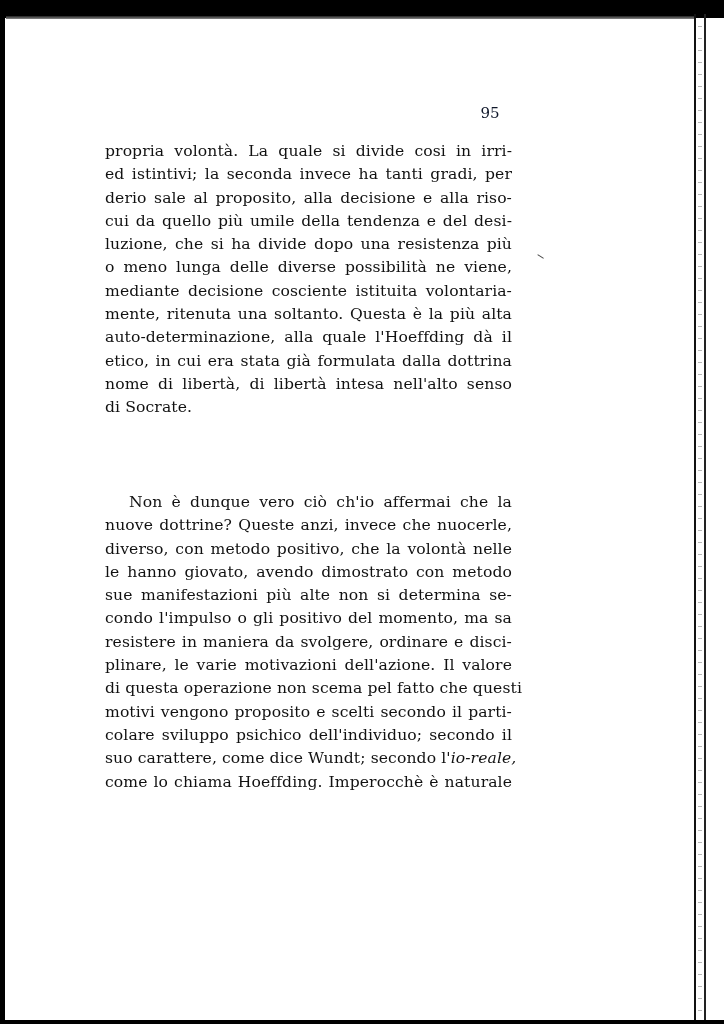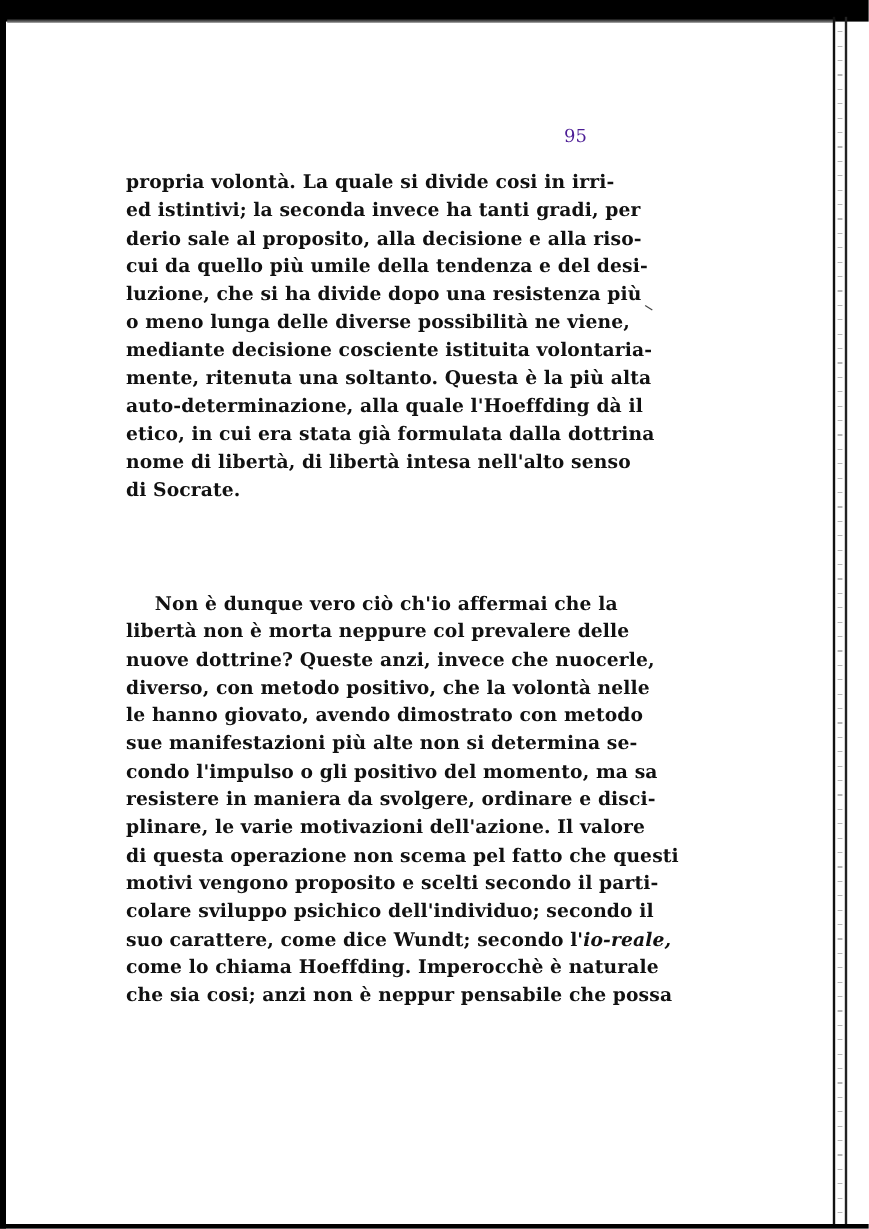--- a/index.html
+++ b/index.html
@@ -55,35 +55,34 @@
       left: 698px; top: 20px;
       width: 4px; height: 1000px;
       background: repeating-linear-gradient(#fff 0 6px, #888 6px 7px, #fff 7px 12px);
       opacity: 0.6;
     }
     .page-number {
       position: absolute;
       left: 470px;
       top: 104px;
       width: 40px;
-      text-align: left;
+      text-align: center;
       font-family: "DejaVu Serif", serif;
       font-size: 15px;
-      color: #4c1d95;
+      color: #0f172a;
     }
     .text-block {
       position: absolute;
       left: 105px;
       width: 407px;
       font-family: "DejaVu Serif", serif;
       font-size: 15.6px;
       color: #111;
       line-height: 23.3px;
       letter-spacing: 0.1px;
-      font-weight: bold;
     }
     .text-block .line {
       display: block;
       white-space: nowrap;
       text-align: justify;
       text-align-last: justify;
       height: 23.3px;
     }
     .text-block .line.last {
       text-align-last: left;
@@ -126,27 +125,25 @@
   <span class="line">mediante decisione cosciente istituita volontaria-</span>
   <span class="line">mente, ritenuta una soltanto. Questa è la più alta</span>
   <span class="line">auto-determinazione, alla quale l'Hoeffding dà il</span>
   <span class="line">etico, in cui era stata già formulata dalla dottrina</span>
   <span class="line">nome di libertà, di libertà intesa nell'alto senso</span>
   <span class="line last">di Socrate.</span>
 </div>
 
 <div class="text-block" id="para-2">
   <span class="line indent">Non è dunque vero ciò ch'io affermai che la</span>
-  <span class="line">libertà non è morta neppure col prevalere delle</span>
   <span class="line">nuove dottrine? Queste anzi, invece che nuocerle,</span>
   <span class="line">diverso, con metodo positivo, che la volontà nelle</span>
   <span class="line">le hanno giovato, avendo dimostrato con metodo</span>
   <span class="line">sue manifestazioni più alte non si determina se-</span>
   <span class="line">condo l'impulso o gli positivo del momento, ma sa</span>
   <span class="line">resistere in maniera da svolgere, ordinare e disci-</span>
   <span class="line">plinare, le varie motivazioni dell'azione. Il valore</span>
   <span class="line">di questa operazione non scema pel fatto che questi</span>
   <span class="line">motivi vengono proposito e scelti secondo il parti-</span>
   <span class="line">colare sviluppo psichico dell'individuo; secondo il</span>
   <span class="line"><span>suo carattere, come dice Wundt; secondo l'</span><em>io-reale,</em></span>
   <span class="line">come lo chiama Hoeffding. Imperocchè è naturale</span>
-  <span class="line">che sia cosi; anzi non è neppur pensabile che possa</span>
 </div>
 
 </body></html>

